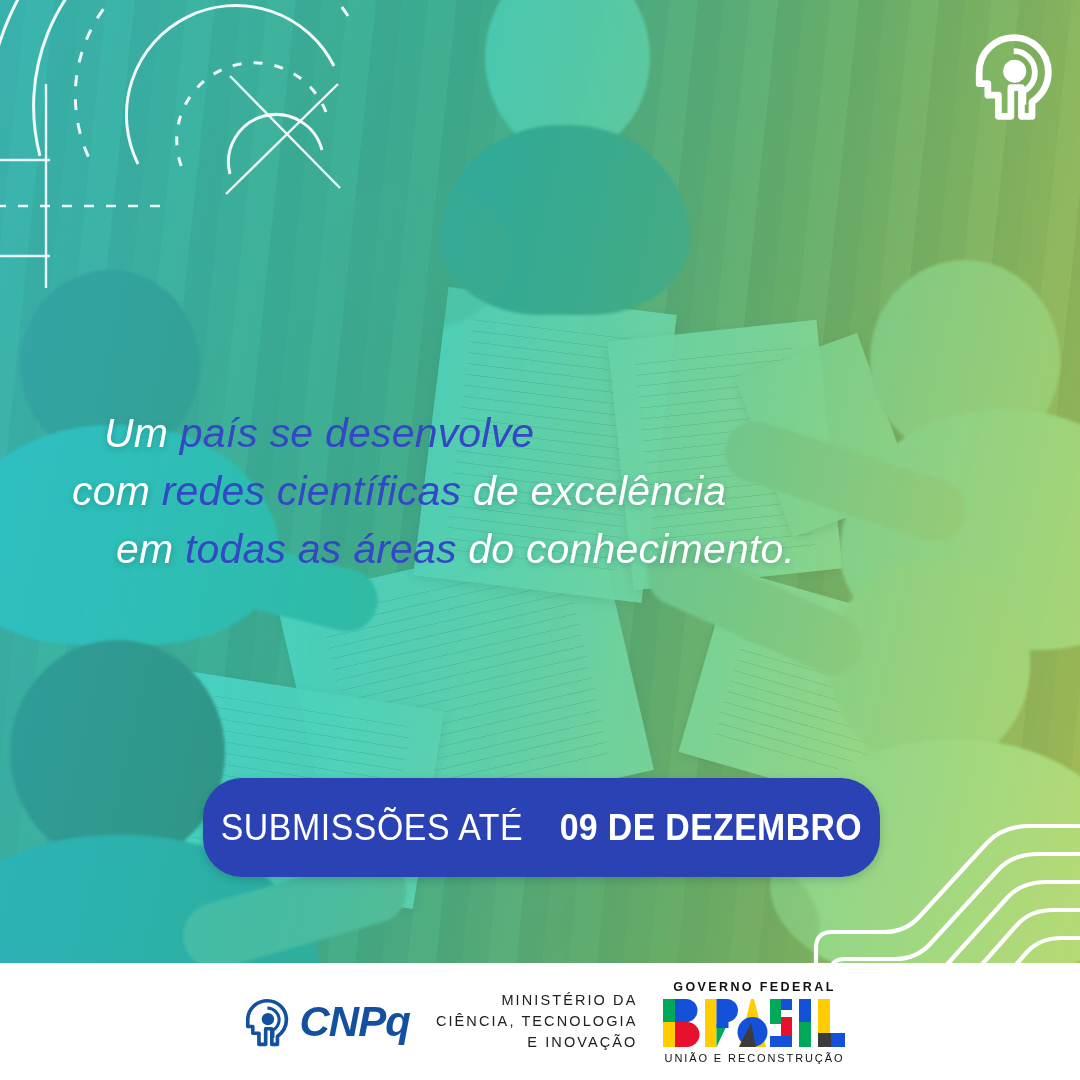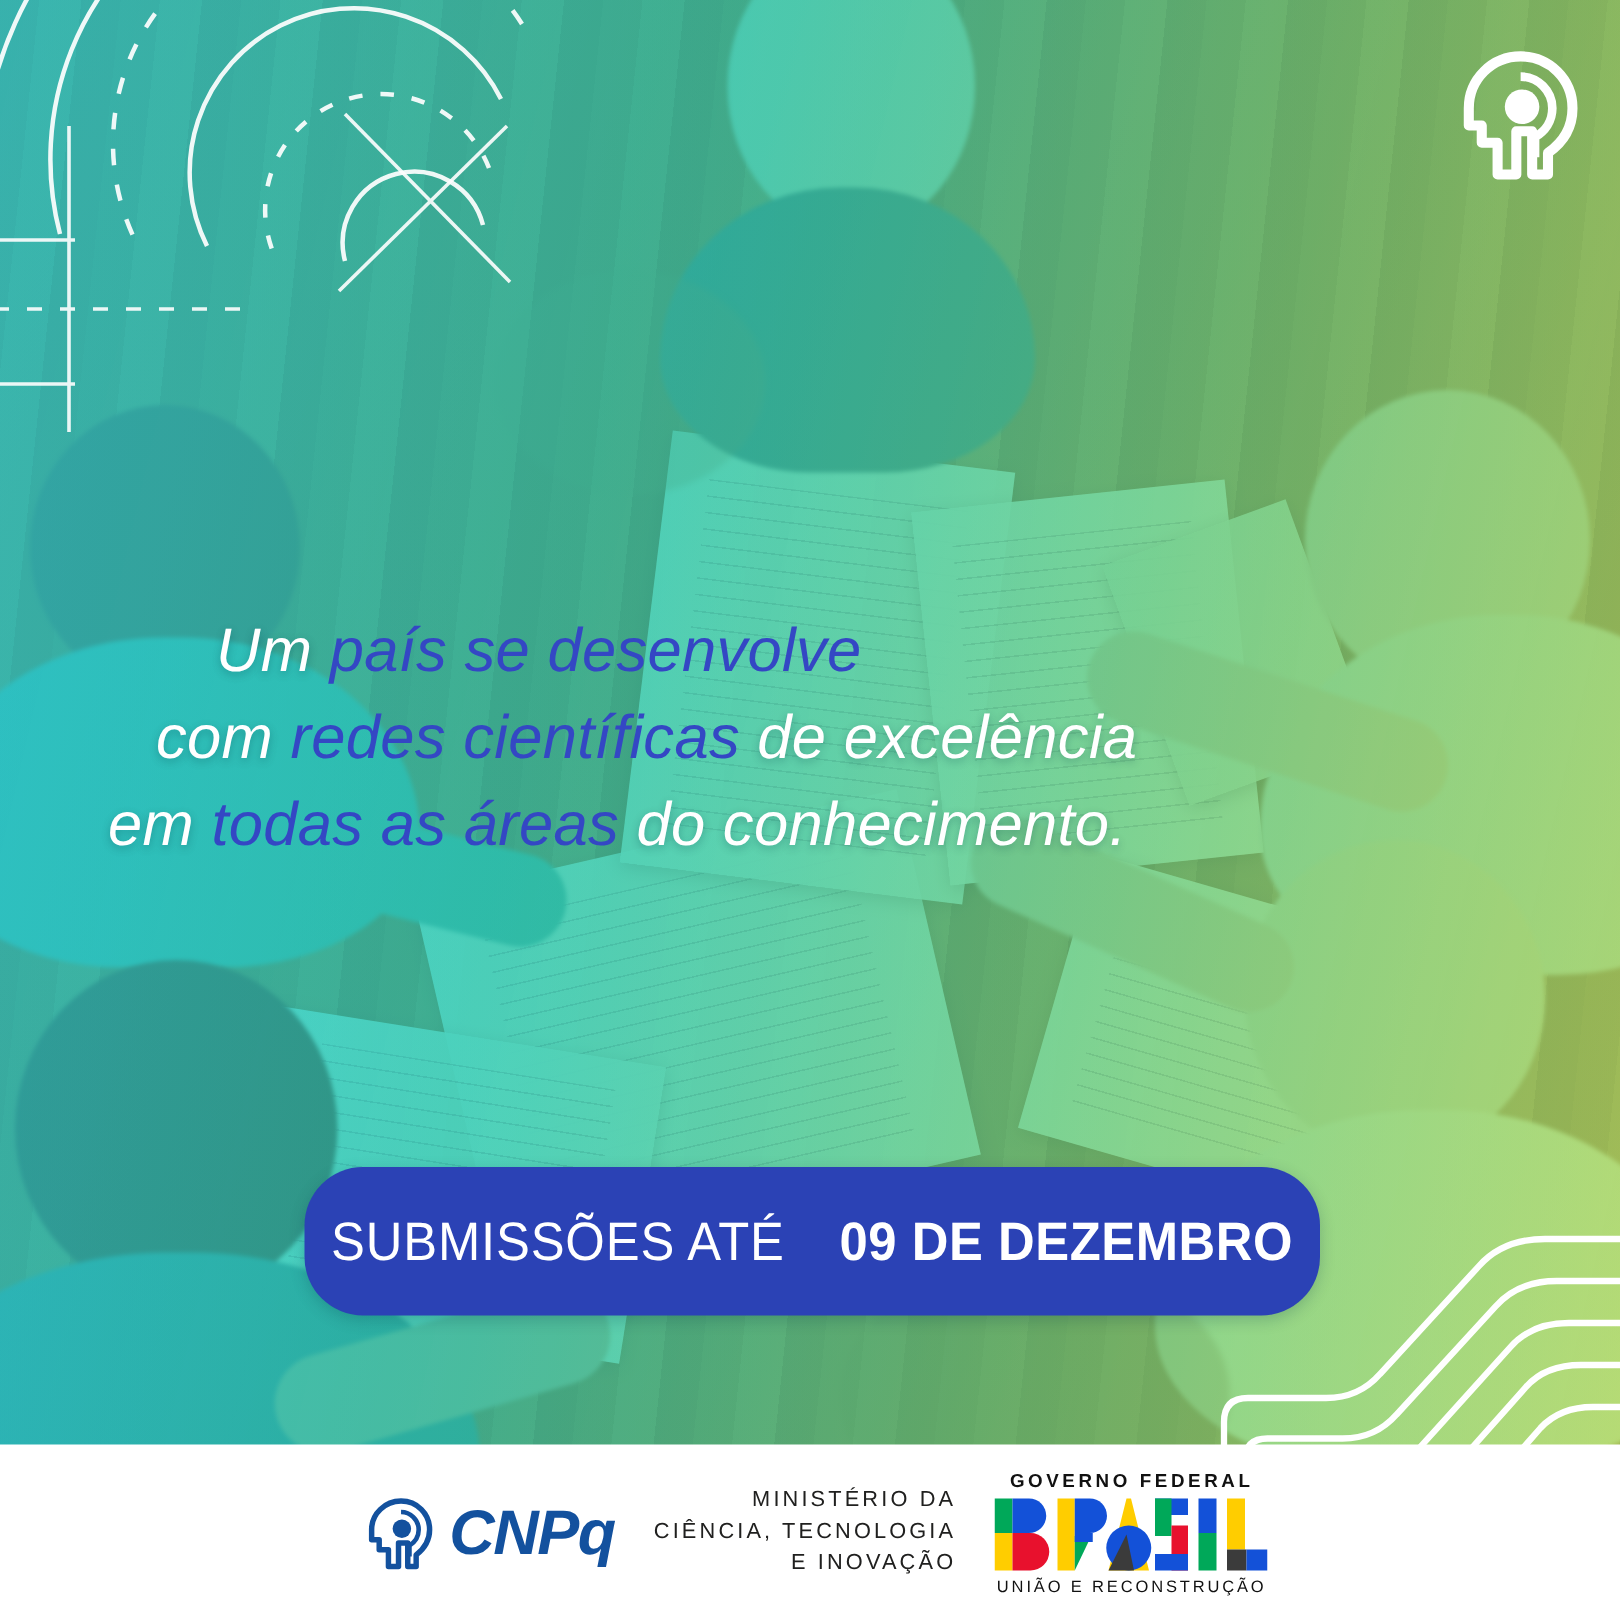--- a/index.html
+++ b/index.html
@@ -97,23 +97,23 @@
   }
 
   
   .quote{
     position:absolute;left:0;top:404px;width:1080px;
     font-style:italic;font-weight:400;
     font-size:41px;line-height:1.42;
     letter-spacing:.2px;
   }
   .qline{white-space:nowrap;}
-  .qline.l1{padding-left:104px;margin-left:40px;}
-  .qline.l2{padding-left:104px;}
-  .qline.l3{padding-left:72px;}
+  .qline.l1{padding-left:104px;}
+  .qline.l2{padding-left:72px;}
+  .qline.l3{padding-left:116px;}
   .w{color:#ffffff;text-shadow:0 2px 6px rgba(0,60,70,.30);}
   .b{color:#3447c4;}
 
   
   .pill{
     position:absolute;left:203px;top:778px;
     width:677px;height:99px;
     background:#2b42b5;border-radius:39px;
     display:flex;align-items:center;justify-content:center;
     box-shadow:0 3px 10px rgba(0,50,70,.22);

